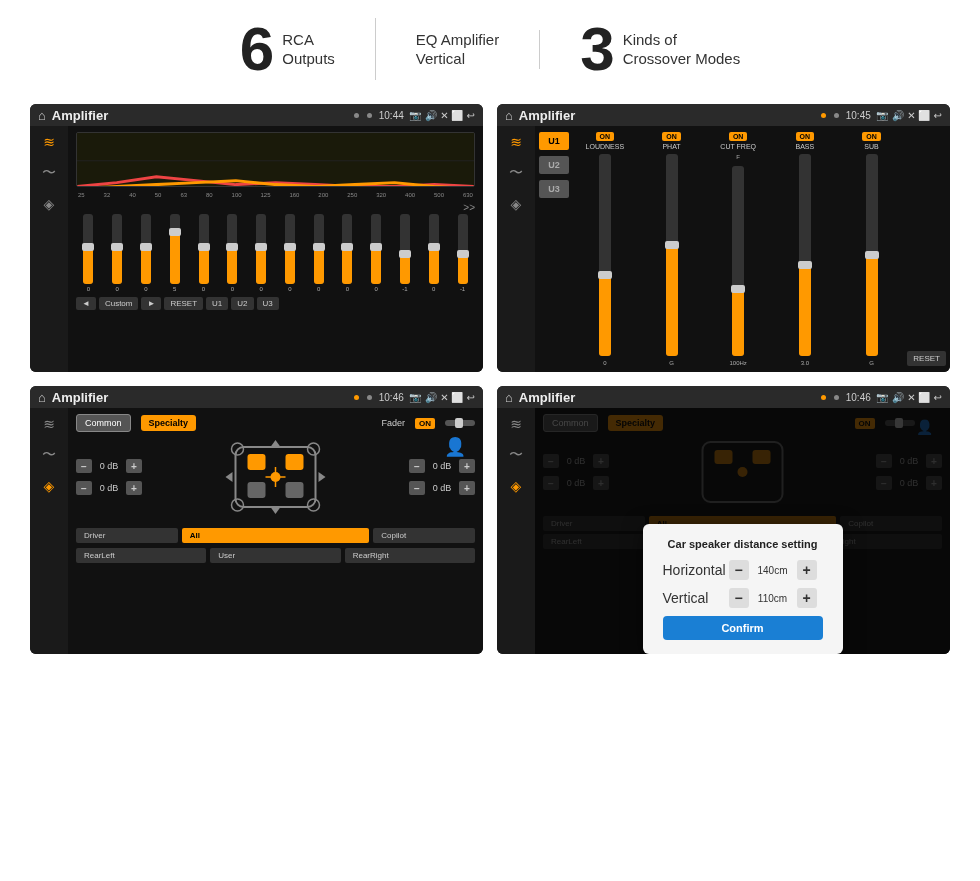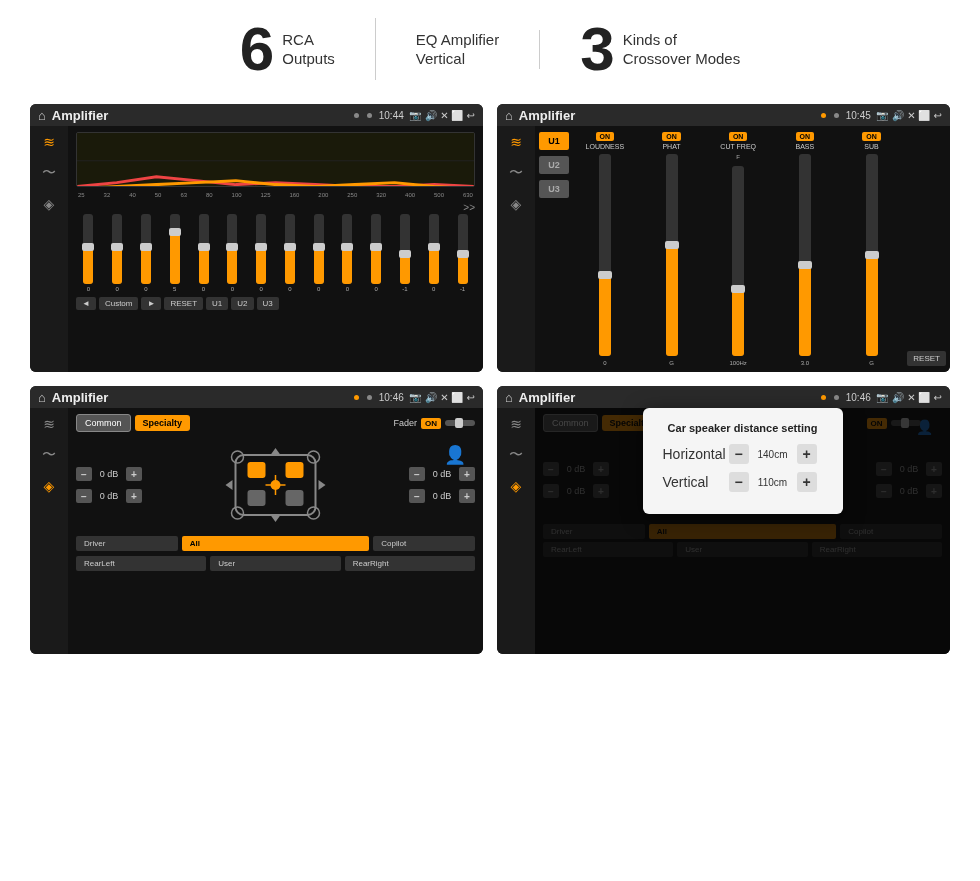--- a/index.html
+++ b/index.html
@@ -316,22 +316,22 @@
     }
 
     
     .fader-main {
       flex: 1;
       background: #111;
       padding: 6px 8px;
     }
     .tabs-row {
       display: flex;
-      gap: 4px;
-      margin-bottom: 8px;
+      gap: 10px;
+      margin-bottom: 0;
       align-items: center;
     }
     .tab-btn {
       background: #444;
       color: #ccc;
       font-size: 9px;
       padding: 3px 8px;
       border-radius: 3px;
       cursor: pointer;
     }
@@ -422,21 +422,21 @@
     }
     .bottom-btn.orange-btn { background: #f90; color: #000; font-weight: bold; }
     .bottom-btn.flex2 { flex: 2; }
 
     
     .dialog-overlay {
       position: absolute;
       top: 0; left: 0; right: 0; bottom: 0;
       background: rgba(0,0,0,0.5);
       display: flex;
-      align-items: flex-start;
+      align-items: flex-end;
       justify-content: center;
       z-index: 10;
     }
     .dialog-box {
       background: #f5f5f5;
       border-radius: 6px;
       padding: 14px 20px;
       min-width: 200px;
       box-shadow: 0 4px 20px rgba(0,0,0,0.5);
     }
@@ -958,20 +958,21 @@
                 </div>
               </div>
               <div class="dialog-row">
                 <span class="dialog-label">Vertical</span>
                 <div class="dialog-control">
                   <div class="dialog-minus">−</div>
                   <span class="dialog-val">110cm</span>
                   <div class="dialog-plus">+</div>
                 </div>
               </div>
+              <div class="dialog-confirm">Confirm</div>
             </div>
           </div>
         </div>
       </div>
     </div>
 
   </div>
 </div>
 
 </body></html>

